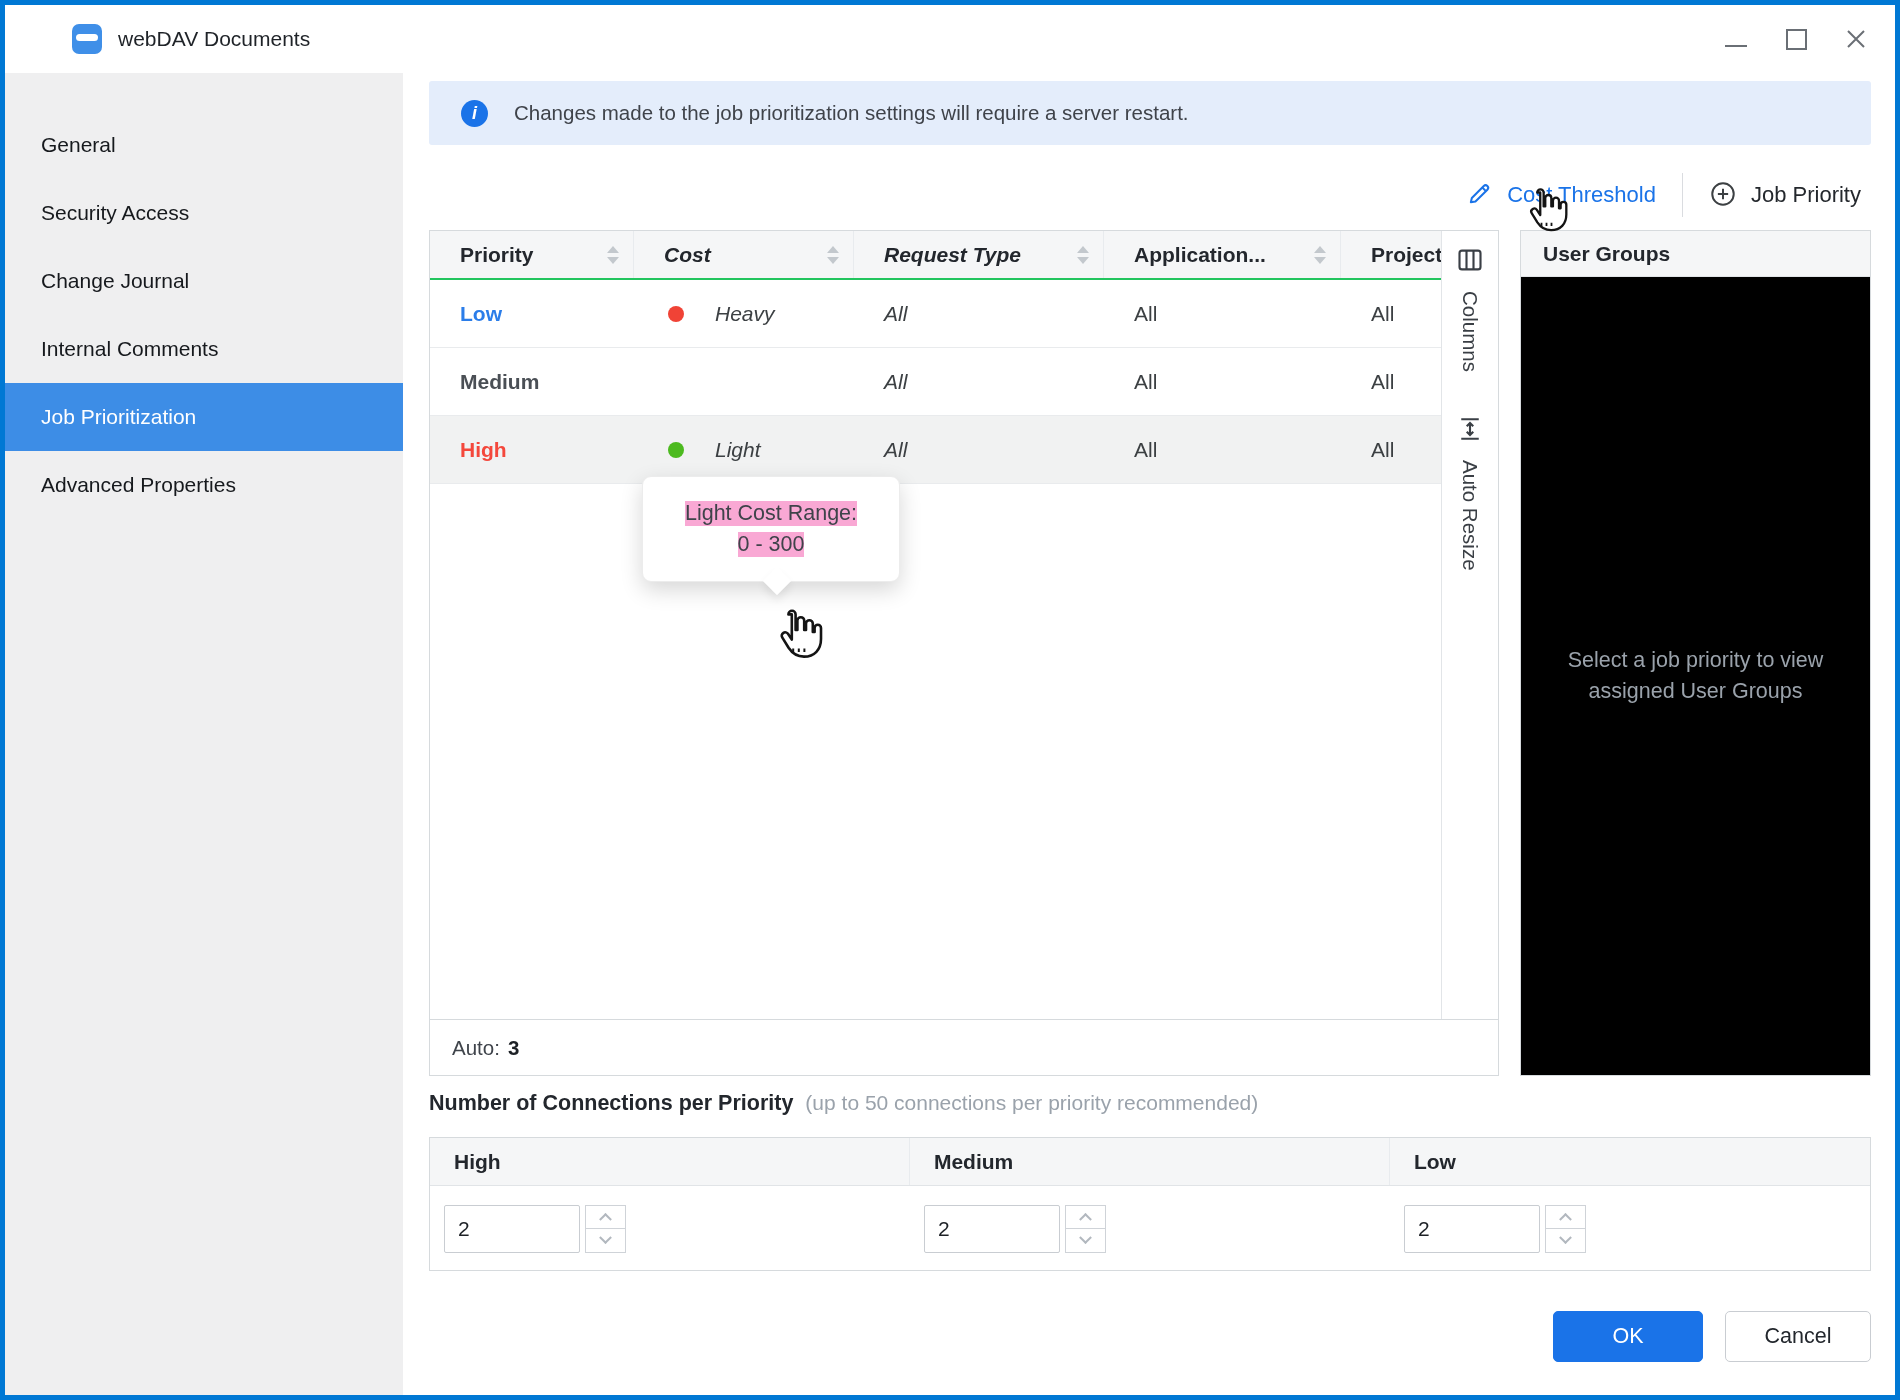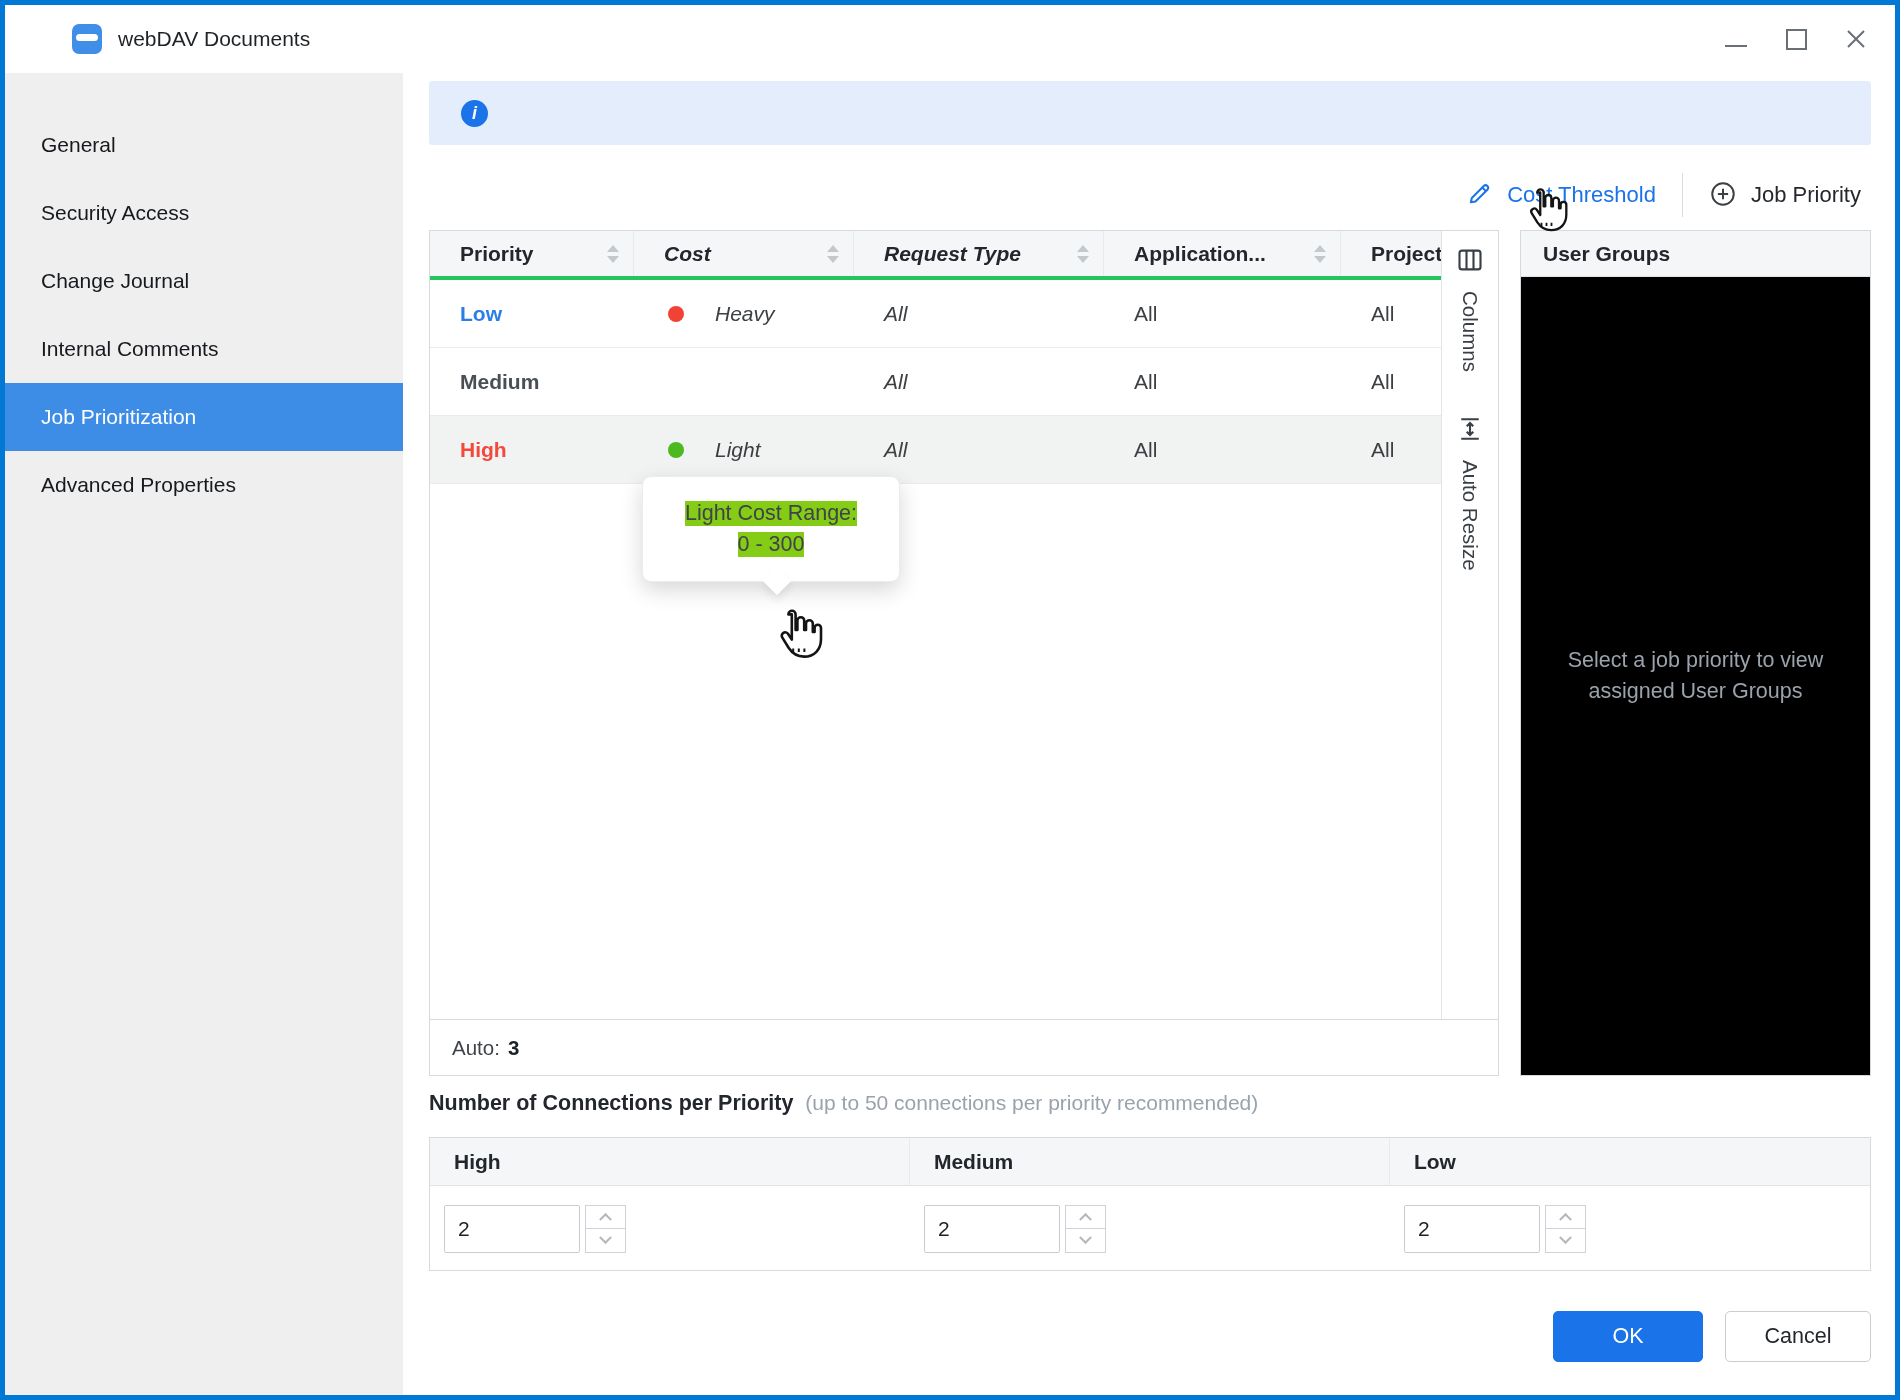--- a/index.html
+++ b/index.html
@@ -37,21 +37,21 @@
 
   .actions { position:absolute; top:92px; right:34px; height:60px; display:flex; align-items:center; }
   .action-btn { display:flex; align-items:center; gap:14px; cursor:pointer; background:none; border:none; font-family:inherit; }
   .action-btn .lbl { font-size:22px; }
   .cost-threshold .lbl { color:#1a73e8; }
   .job-priority .lbl { color:#24282d; }
   .action-divider { width:1px; height:44px; background:#dadce0; margin:0 26px; }
 
   
   .ptable { position:absolute; left:26px; top:157px; width:1070px; height:846px; border:1px solid #d6dadd; background:#fff; }
-  .ptable-header { display:flex; height:49px; background:#f5f6f7; border-bottom:4px solid #22c55e; width:1011px; }
+  .ptable-header { display:flex; height:49px; background:#f5f6f7; border-bottom:2px solid #22c55e; width:1011px; }
   .hcell { display:flex; align-items:center; justify-content:space-between; padding:0 14px 0 30px; border-right:1px solid #e8ebee; overflow:hidden; white-space:nowrap; cursor:pointer; }
   .hcell:last-child { border-right:none; }
   .hlabel { font-size:21px; font-weight:bold; color:#23272d; }
   .sort { display:flex; flex-direction:column; gap:4px; margin-left:8px; flex:none; }
   .sort i { display:block; width:0; height:0; border-left:6px solid transparent; border-right:6px solid transparent; }
   .sort .up { border-bottom:7px solid #c3c8cd; }
   .sort .dn { border-top:7px solid #c3c8cd; }
   .c0 { width:204px; } .c1 { width:220px;font-style:italic; } .c2 { width:250px;font-style:italic; } .c3 { width:237px; } .c4 { width:100px; flex:1; }
 
   .prow { display:flex; height:68px; width:1011px; border-bottom:1px solid #e9ebed; align-items:center; cursor:pointer; }
@@ -66,21 +66,21 @@
 
   
   .vstrip { position:absolute; top:0; right:0; bottom:56px; width:57px; background:#fff; border-left:1px solid #e2e5e8; display:flex; flex-direction:column; align-items:center; padding-top:14px; }
   .vtab { display:flex; flex-direction:column; align-items:center; gap:12px; cursor:pointer; }
   .vtab + .vtab { margin-top:42px; }
   .vtext { writing-mode:vertical-rl; font-size:20.5px; color:#3a3f45; }
 
   
   .tooltip { position:absolute; left:212px; top:245px; width:258px; height:106px; background:#fff; border:1px solid #ececec; border-radius:9px; box-shadow:0 8px 22px rgba(0,0,0,.16); display:flex; flex-direction:column; align-items:center; justify-content:center; gap:6px; z-index:30; }
   .tooltip::after { content:""; position:absolute; bottom:-10px; left:124px; width:20px; height:20px; background:#fff; transform:rotate(45deg); box-shadow:4px 4px 9px rgba(0,0,0,.08); }
-  .tooltip div { font-size:21.5px; color:#3f434a; background:#84cc16; z-index:2;text-align:center; }
+  .tooltip div { font-size:21.5px; color:#3f434a; background:#f9a8d4; z-index:2;text-align:center; }
 
   
   .cursor { position:absolute; z-index:40; pointer-events:none; }
   .cursor-light { left:338px; top:375px; }
   .cursor-ct { left:1116px; top:112px; }
 
   
   .ugroups { position:absolute; left:1117px; top:157px; width:351px; height:846px; border:1px solid #d6dadd; background:#000000; }
   .ug-header { height:46px; background:#f5f6f7; border-bottom:1px solid #e1e4e7; display:flex; align-items:center; padding-left:22px; }
   .ug-title { font-size:21px; font-weight:bold; color:#23272d; }
@@ -155,20 +155,21 @@
       <div class="side-item">
           <span>Advanced Properties</span>
         </div>
     </div>
   </div>
 
   <div class="main">
 
     <div class="banner">
       <div class="info-icon">i</div>
+      <div class="banner-text">Changes made to the job prioritization settings will require a server restart.</div>
     </div>
 
     <div class="actions">
       <button class="action-btn cost-threshold">
         <span>
           <svg width="27" height="27" viewBox="0 0 24 24">
               <path d="M4.3 19.7l.9-3.7L15.8 5.4a2.25 2.25 0 0 1 3.2 3.2L8.4 19.1l-4.1.6z" fill="none" stroke="#1a73e8" stroke-width="1.8" stroke-linejoin="round"></path>
               <path d="M14.5 6.7l3.2 3.2" stroke="#1a73e8" stroke-width="1.8"></path>
             </svg>
         </span>

